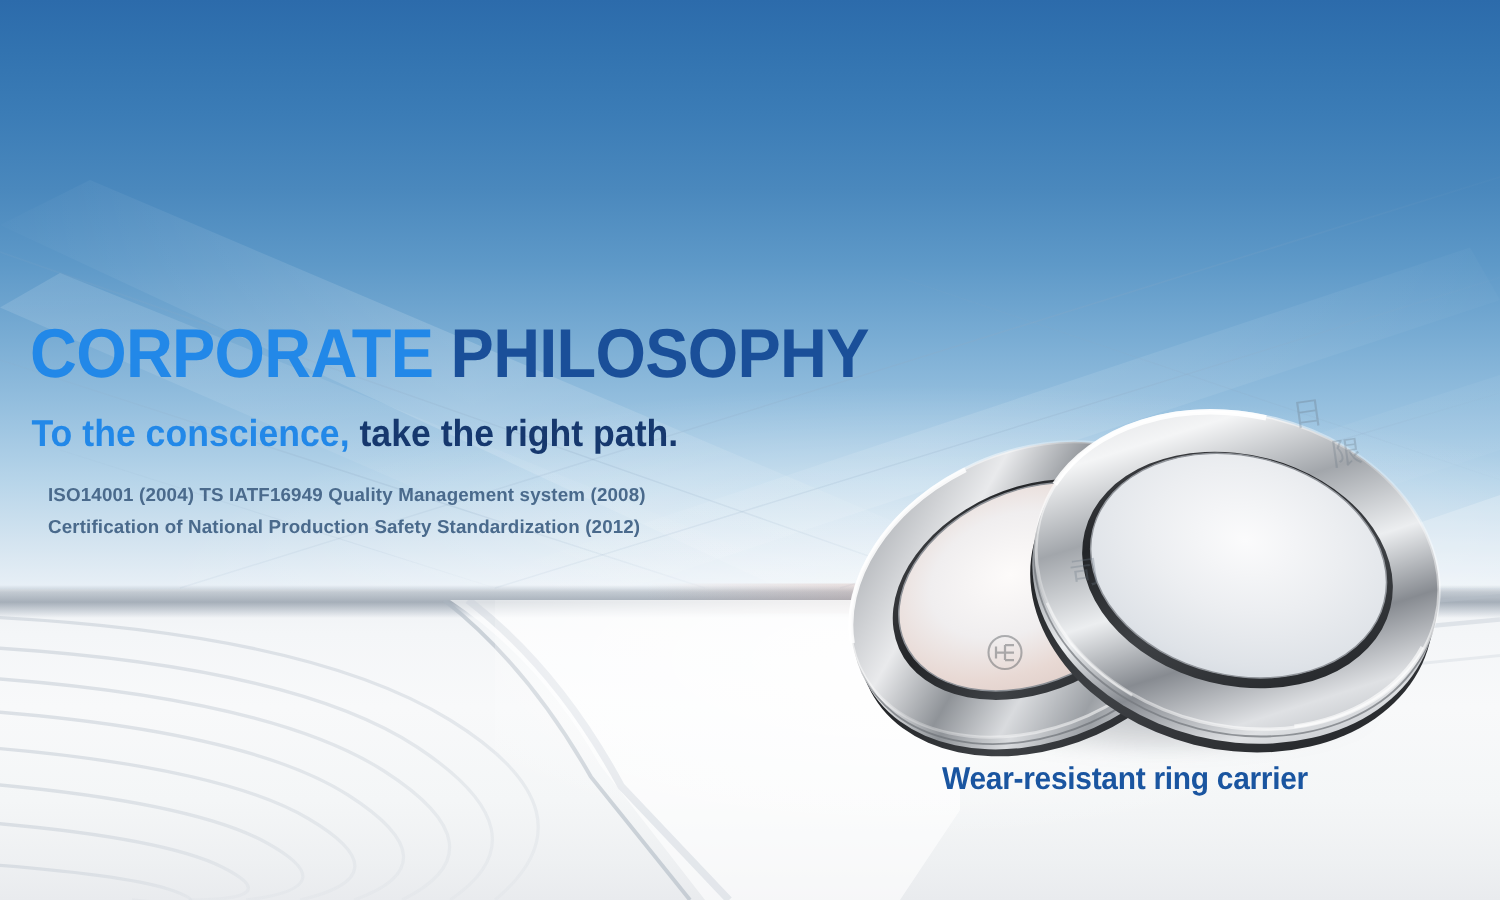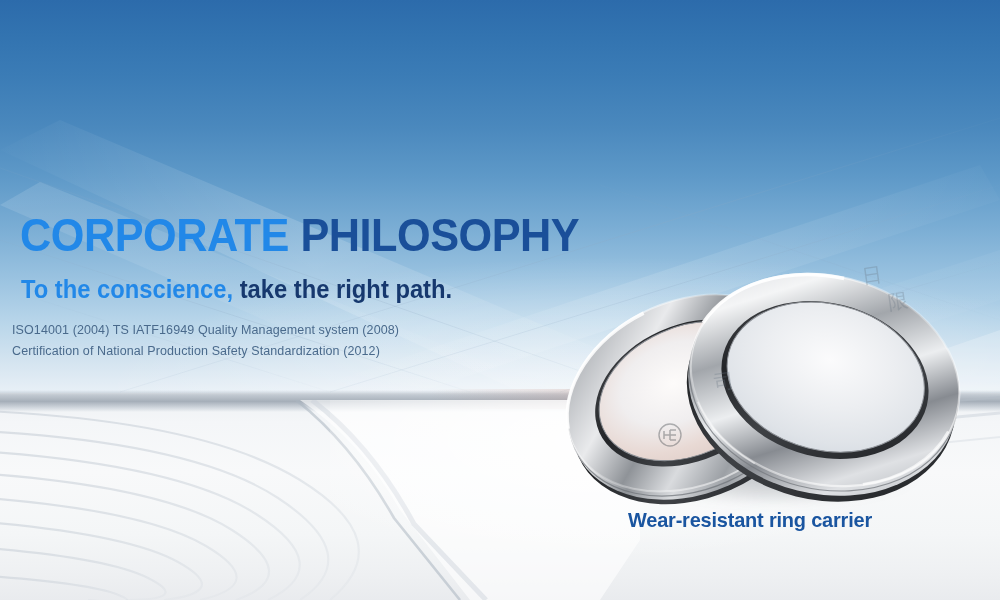--- a/index.html
+++ b/index.html
@@ -121,22 +121,23 @@
     white-space: nowrap;
     line-height: 1;
     transform: scaleX(0.95);
     transform-origin: left center;
   }
   .subhead .s1 { color: #2288e8; }
   .subhead .s2 { color: #16386e; }
 
   .certs {
     position: absolute;
-    left: 12px; top: 320px;
+    left: 32px; top: 320px;
     width: 600px;
+    font-weight: bold;
   }
   .cert-line {
     color: #4a6a8c;
     font-size: 12.5px;
     line-height: 21px;
     white-space: nowrap;
     letter-spacing: 0.1px;
   }
 
   .caption {

